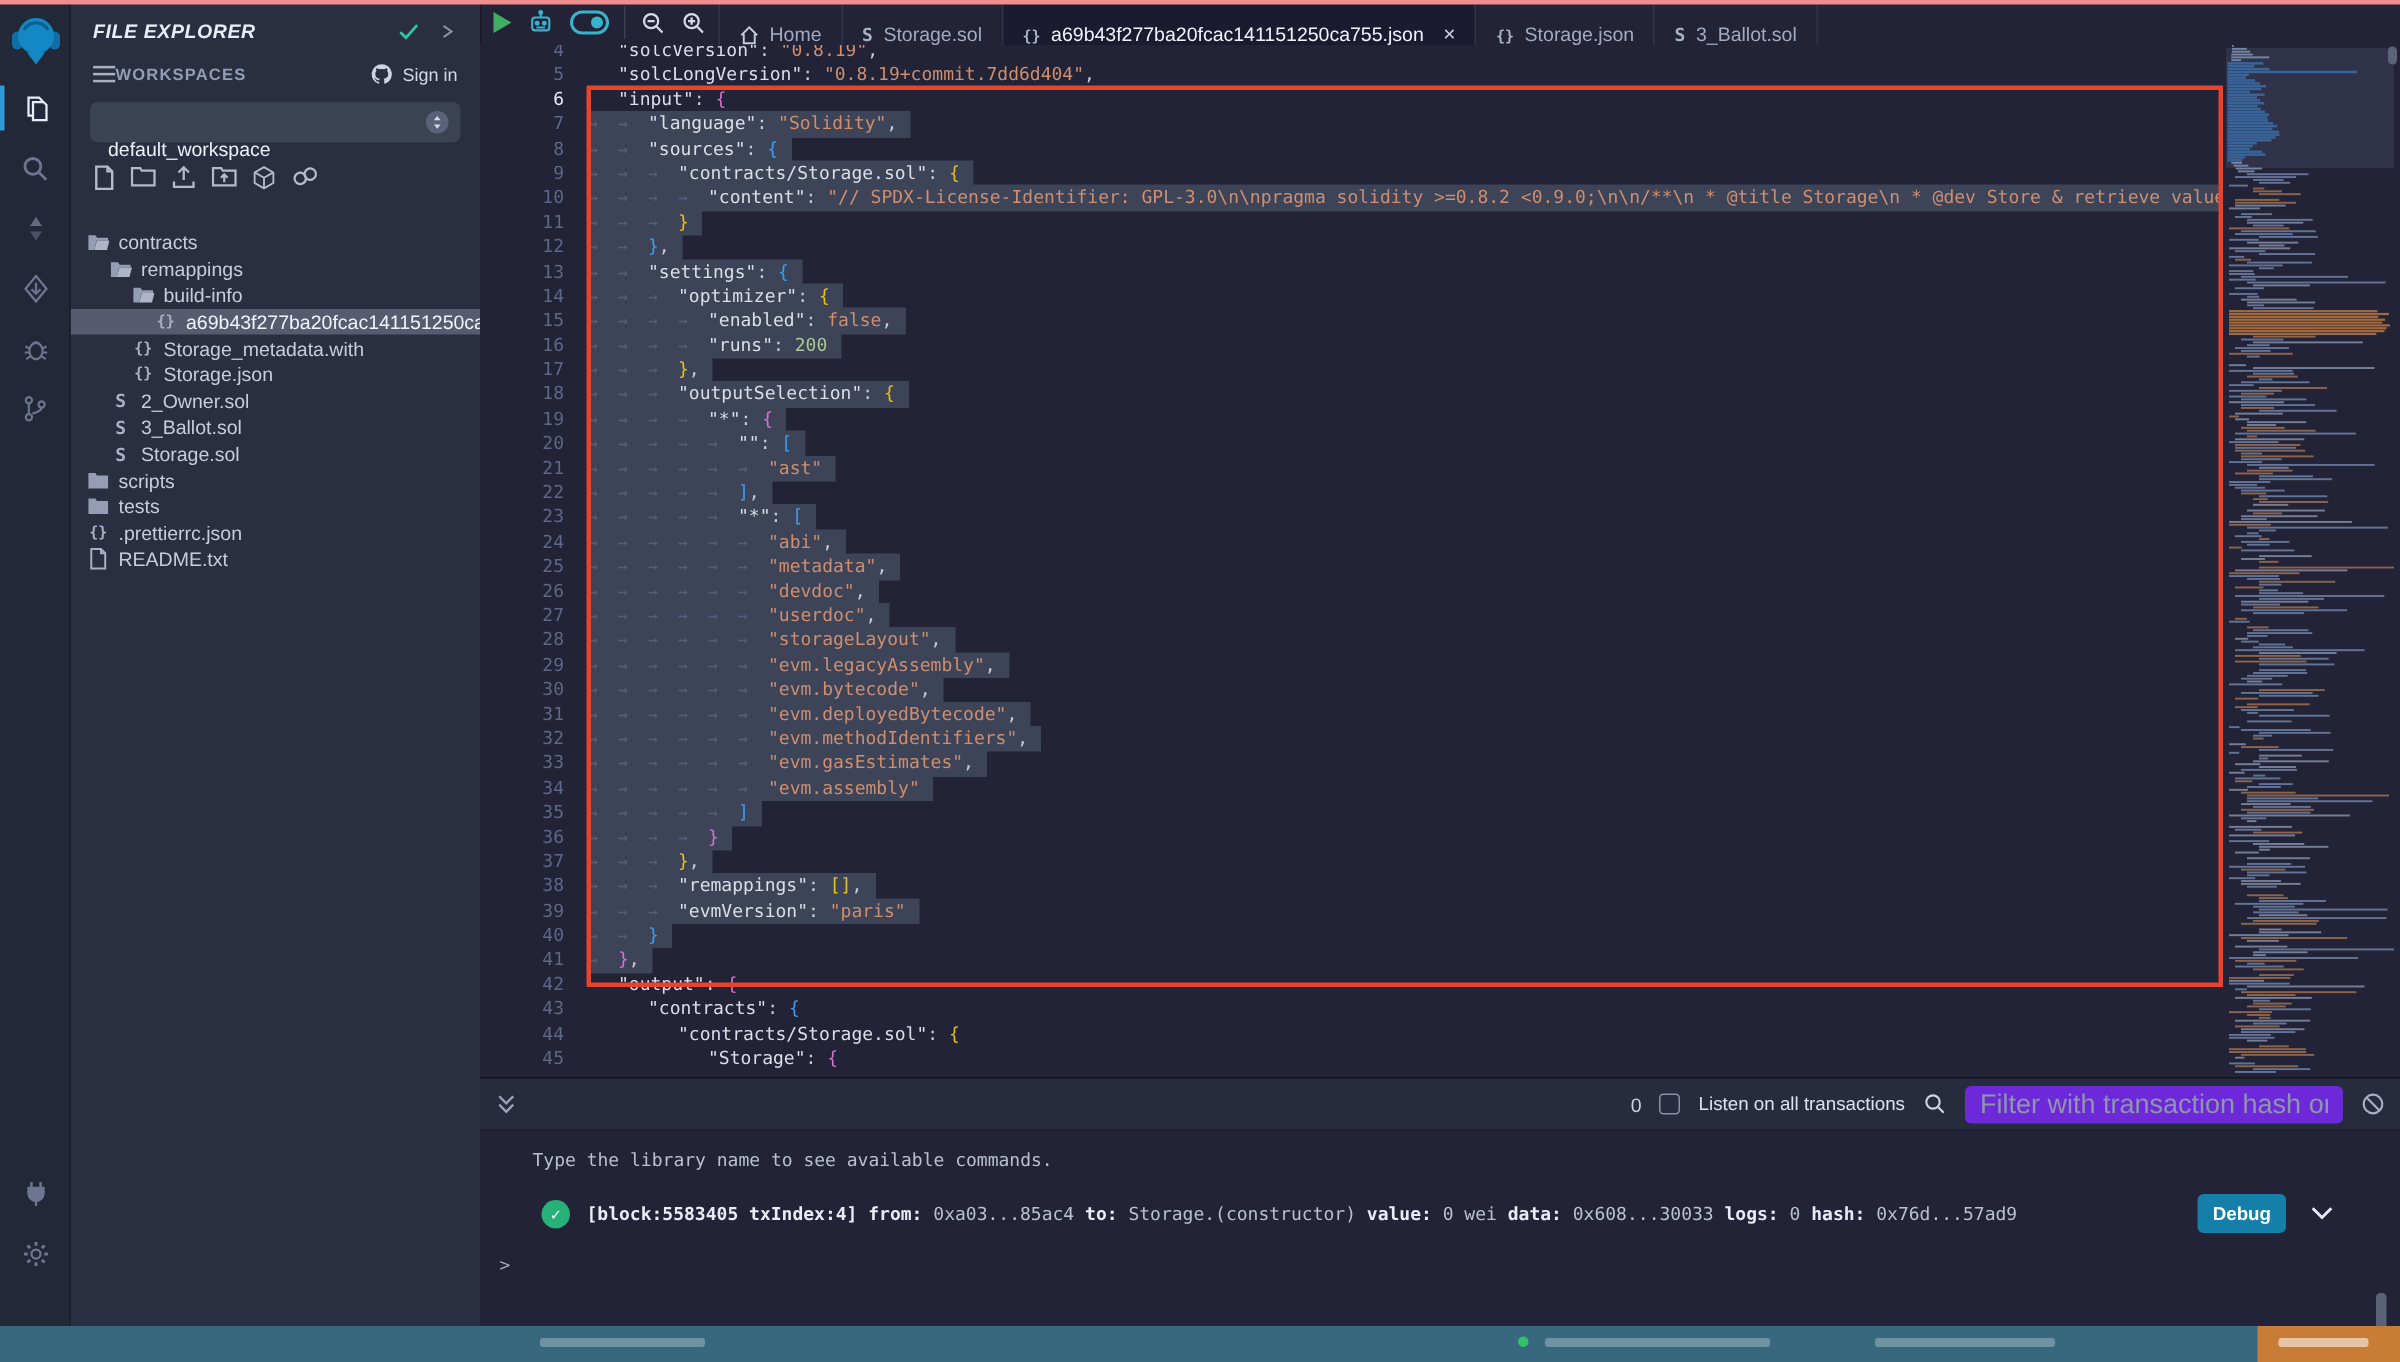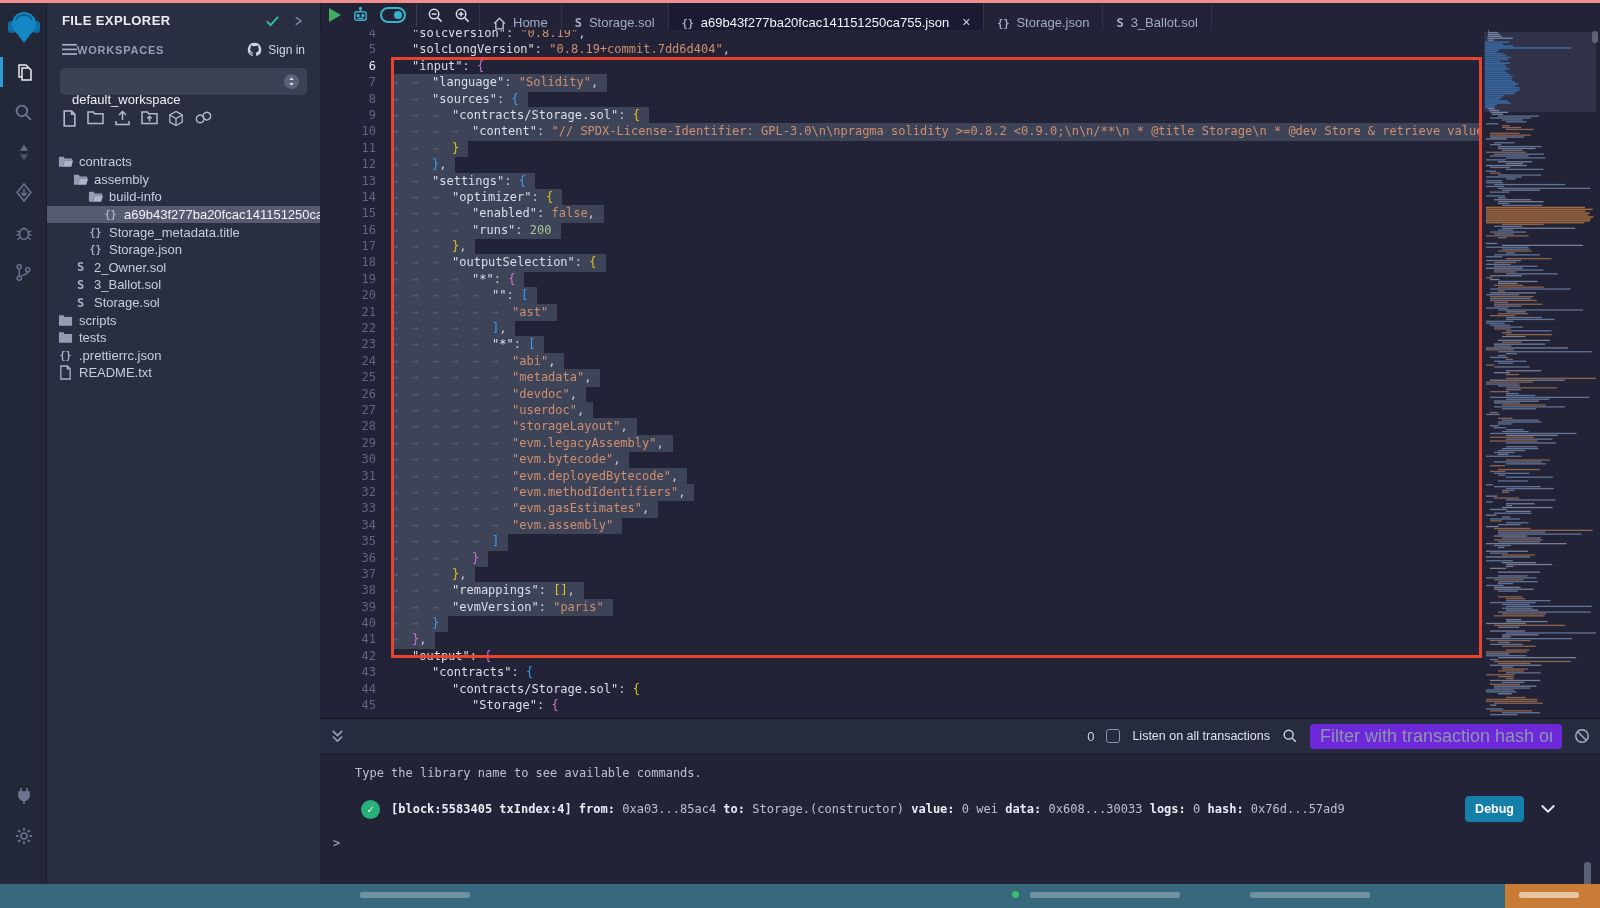--- a/index.html
+++ b/index.html
@@ -12,21 +12,21 @@
   .rail { position:absolute; left:0; top:0; width:47px; height:884px; background:#232838; border-right:1px solid #1b1c2e; z-index:10; }
   .rail-item { position:relative; width:47px; height:40px; display:flex; align-items:center; justify-content:center; color:#6e7590; }
   .rail-item.logo { height:52px; }
   .rail-item.active { color:#e8ecf5; }
   .rail-item.active::before { content:''; position:absolute; left:0; top:5px; width:3px; height:30px; background:#2f9bd6; }
   .rail-bottom { position:absolute; bottom:28px; left:0; width:47px; }
 
   
   .panel { position:absolute; left:47px; top:0; width:273px; height:884px; background:#2a2e41; z-index:9; }
   .panel-title-row { display:flex; align-items:center; padding:13px 16px 0 15px; }
-  .panel-title { font-size:13px; font-weight:bold; letter-spacing:.4px; color:#e9edf6; flex:1; }
+  .panel-title { font-size:13px; font-weight:bold; letter-spacing:.4px; color:#e9edf6; flex:1;font-style:italic; }
   .ws-row { display:flex; align-items:center; padding:0 15px; margin-top:14px; }
   .ws-label { font-size:11px; font-weight:bold; letter-spacing:.8px; color:#949db6; flex:1; }
   .signin { display:flex; align-items:center; gap:6px; font-size:12px; color:#d2d8e6; cursor:pointer; }
   .ws-select { margin:11px 13px 0 13px; height:27px; background:#3b4254; border-radius:5px; display:flex; align-items:center; padding:0 7px 0 12px; cursor:pointer; }
   .ws-name { font-size:13px; color:#edf0f7; flex:1;margin-top:36px; }
   .panel-tools { display:flex; gap:10px; margin:15px 0 0 15px; color:#b3bacc; }
   .panel-tools span { cursor:pointer; display:inline-flex; }
   .tree { margin-top:13px; }
   .tree-row { display:flex; align-items:center; height:17.6px; font-size:13px; color:#c6cdde; white-space:nowrap; overflow:hidden; cursor:pointer; }
   .tree-row.selected { background:#565b70; color:#f0f3fa; }
@@ -314,42 +314,42 @@
         </span>
         <span>contracts</span>
       </div>
       <div class="tree-row" style="padding-left: 25px;">
         <span class="tree-ico">
           <svg width="15" height="13" viewBox="0 0 16 13">
             <path d="M1 1.5h5l1.2 1.8H15v2H6.8L5.2 12H1z" fill="#959db4"></path>
             <path d="M5.2 12l1.8-6.7h9L14.2 12z" fill="#aeb5c8"></path>
           </svg>
         </span>
-        <span>assembly</span>
+        <span>remappings</span>
       </div>
       <div class="tree-row" style="padding-left: 40px;">
         <span class="tree-ico">
           <svg width="15" height="13" viewBox="0 0 16 13">
             <path d="M1 1.5h5l1.2 1.8H15v2H6.8L5.2 12H1z" fill="#959db4"></path>
             <path d="M5.2 12l1.8-6.7h9L14.2 12z" fill="#aeb5c8"></path>
           </svg>
         </span>
         <span>build-info</span>
       </div>
       <div class="tree-row selected" style="padding-left: 55px;">
         <span class="tree-ico">
           <span class="gi">{}</span>
         </span>
         <span>a69b43f277ba20fcac141151250ca7...</span>
       </div>
       <div class="tree-row" style="padding-left: 40px;">
         <span class="tree-ico">
           <span class="gi">{}</span>
         </span>
-        <span>Storage_metadata.title</span>
+        <span>Storage_metadata.with</span>
       </div>
       <div class="tree-row" style="padding-left: 40px;">
         <span class="tree-ico">
           <span class="gi">{}</span>
         </span>
         <span>Storage.json</span>
       </div>
       <div class="tree-row" style="padding-left: 25px;">
         <span class="tree-ico">
           <span class="gi gi-sol">S</span>

